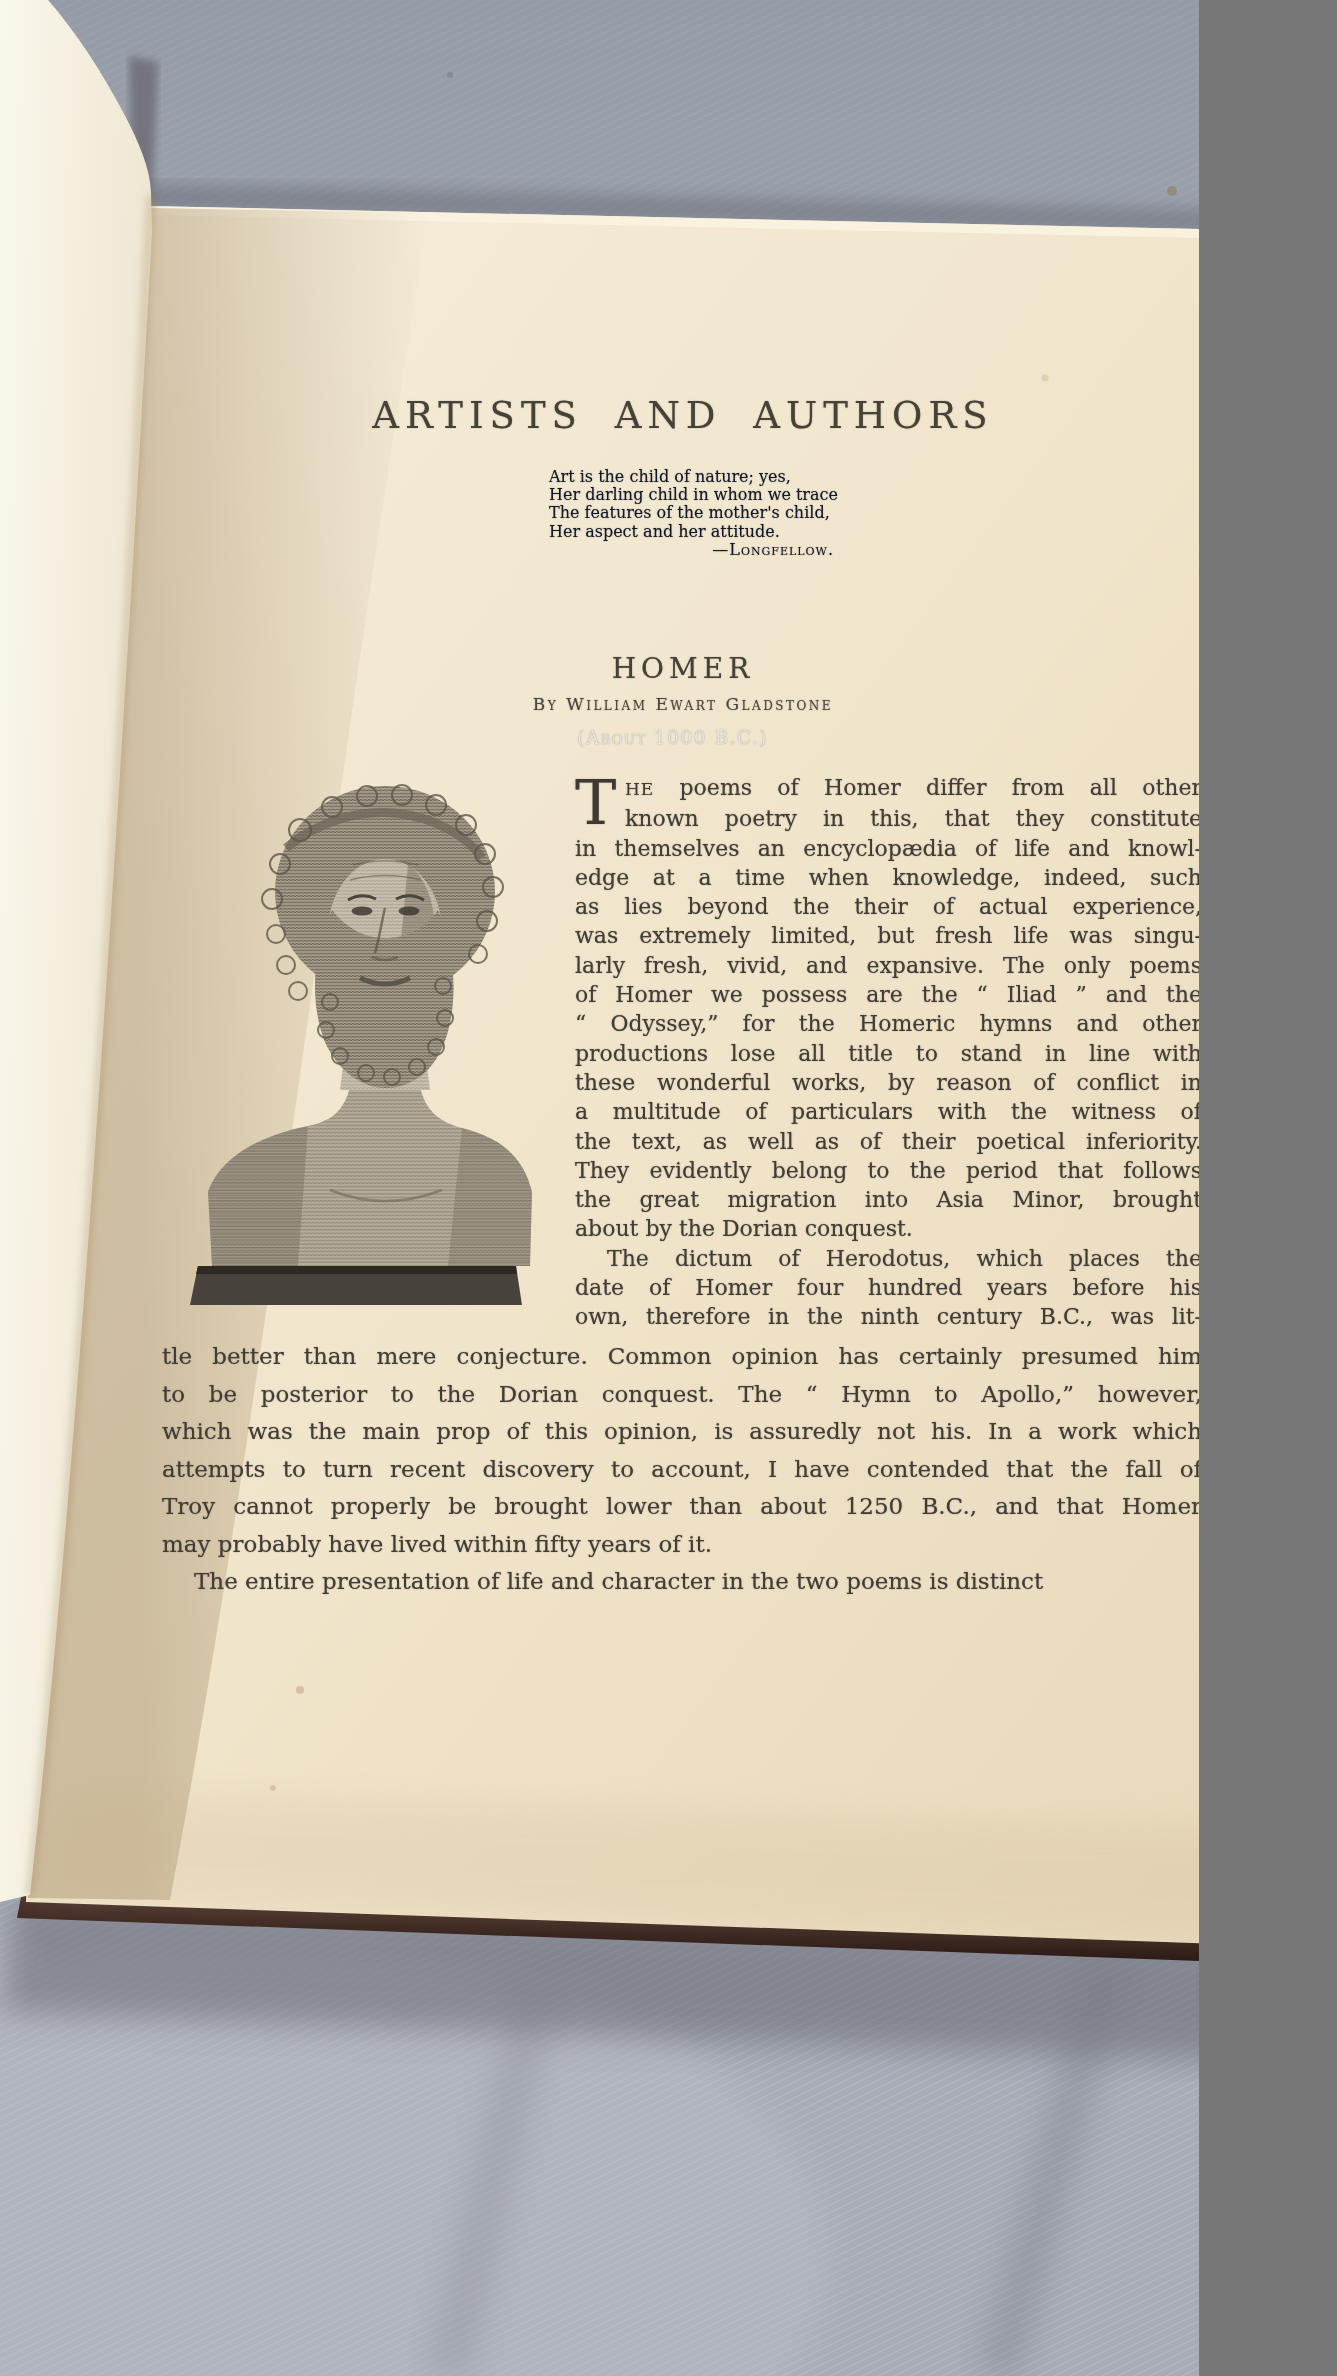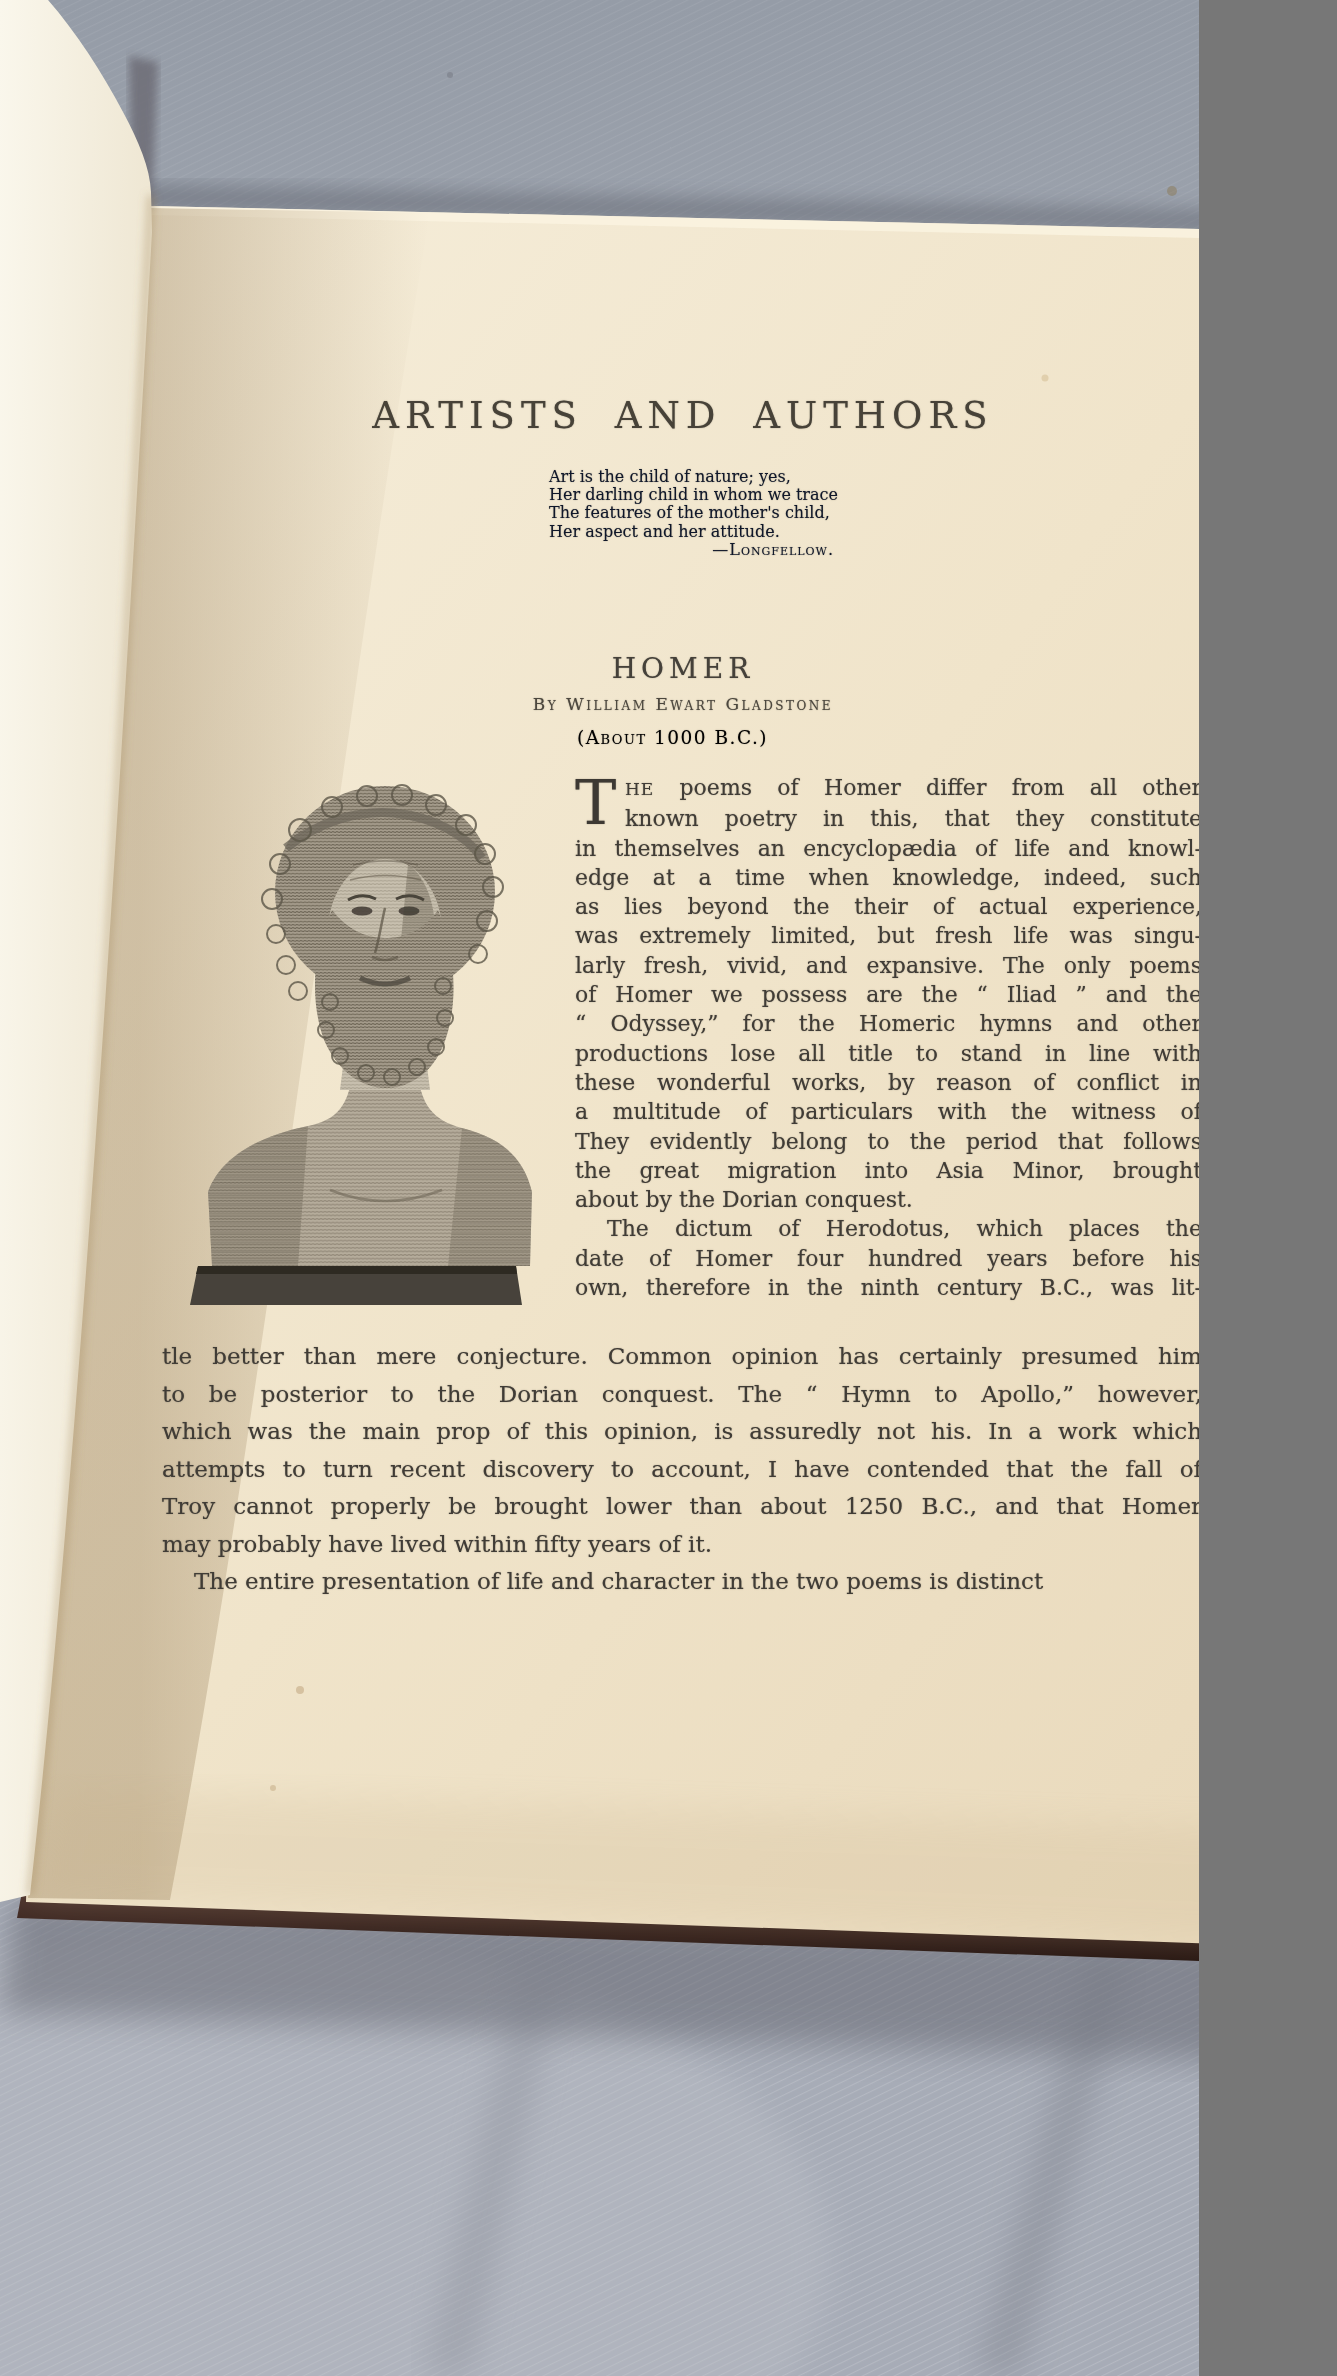--- a/index.html
+++ b/index.html
@@ -13,21 +13,21 @@
   .text-layer *{text-shadow:0 0 1.2px rgba(64,58,50,.55);}
   .title{
     position:absolute;left:0;top:394px;width:1366px;text-align:center;
     font-size:37px;letter-spacing:6px;word-spacing:14px;color:#474238;white-space:nowrap;
   }
   .epigraph{position:absolute;left:537px;top:468px;width:285px;font-size:16px;line-height:18.2px;color:#0f172a;margin-left:12px;}
   .pl{white-space:nowrap;}
   .attr{width:285px;text-align:right;font-variant:small-caps;letter-spacing:1px;}
   .heading{position:absolute;left:480px;top:652px;width:406px;text-align:center;font-size:28px;letter-spacing:5px;color:#45413a;}
   .byline{position:absolute;left:430px;top:694px;width:506px;text-align:center;font-variant:small-caps;font-size:17px;letter-spacing:2.5px;color:#4c473e;}
-  .datenote{position:absolute;left:577px;top:727px;font-variant:small-caps;font-size:18.5px;letter-spacing:1.5px;color:#000000;}
+  .datenote{position:absolute;left:577px;top:727px;font-variant:small-caps;font-size:18.5px;letter-spacing:1.5px;color:#e5e5e5;}
   .ncol{position:absolute;left:575px;top:773px;width:627px;font-size:22px;line-height:29.3px;}
   .fullblock{position:absolute;left:162px;top:1338px;width:1040px;font-size:23px;line-height:37.5px;}
   .bl{text-align:justify;text-align-last:justify;}
   .noj{text-align-last:left;}
   .ind{text-indent:32px;}
   .pad{padding-left:50px;}
   .dropcap{
     position:absolute;left:575px;top:775px;font-size:62px;line-height:56px;color:#3d3933;
   }
   .sc{font-size:17px;letter-spacing:1px;}
@@ -224,20 +224,21 @@
           <div class="bl">in themselves an encyclopædia of life and knowl-</div>
           <div class="bl">edge at a time when knowledge, indeed, such</div>
           <div class="bl">as lies beyond the their of actual experience,</div>
           <div class="bl">was extremely limited, but fresh life was singu-</div>
           <div class="bl">larly fresh, vivid, and expansive.  The only poems</div>
           <div class="bl">of Homer we possess are the “ Iliad ” and the</div>
           <div class="bl">“ Odyssey,” for the Homeric hymns and other</div>
           <div class="bl">productions lose all title to stand in line with</div>
           <div class="bl">these wonderful works, by reason of conflict in</div>
           <div class="bl">a multitude of particulars with the witness of</div>
+          <div class="bl">the text, as well as of their poetical inferiority.</div>
           <div class="bl">They evidently belong to the period that follows</div>
           <div class="bl">the great migration into Asia Minor, brought</div>
           <div class="bl noj">about by the Dorian conquest.</div>
           <div class="bl ind">The dictum of Herodotus, which places the</div>
           <div class="bl">date of Homer four hundred years before his</div>
           <div class="bl">own, therefore in the ninth century B.C., was lit-</div>
         </div>
     </div>
 
     <div class="fullblock">

